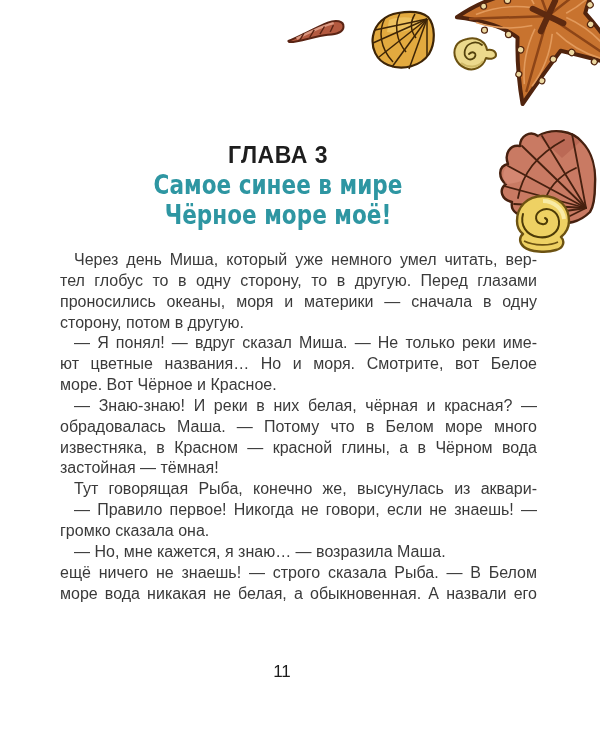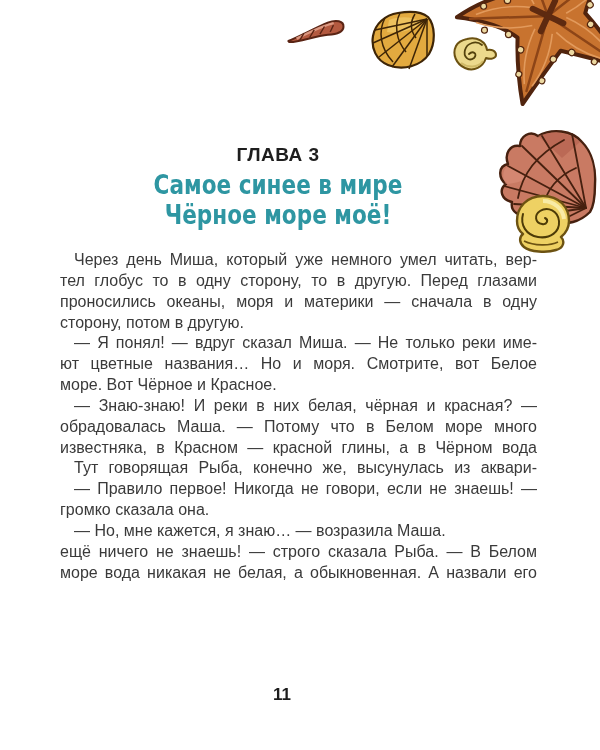--- a/index.html
+++ b/index.html
@@ -13,40 +13,40 @@
   .deco svg{display:block;width:100%;height:100%;}
   .deco-auger{left:287px;top:16px;width:60px;height:34px;transform:rotate(4deg);}
   .deco-scallop{left:369px;top:10px;width:68px;height:62px;}
   .deco-starfish{left:448px;top:-84px;width:200px;height:200px;transform:rotate(-20deg);}
   .deco-sidesnail{left:452px;top:35px;width:46px;height:38px;}
   .deco-fanshell{left:494px;top:128px;width:106px;height:112px;}
   .deco-topsnail{left:514px;top:193px;width:58px;height:60px;}
   
   .heading{position:absolute;top:144px;left:0;width:556px;text-align:center;}
   .chapter-label{
-    font-size:19px;font-weight:bold;color:#1e1e1e;letter-spacing:0.5px;line-height:22px;
+    font-size:23px;font-weight:bold;color:#1e1e1e;letter-spacing:0.5px;line-height:22px;
   }
   .title{
     margin-top:4px;
     font-family:"DejaVu Sans","Liberation Sans",sans-serif;
     font-size:27px;font-weight:bold;line-height:30px;
     transform:scaleX(0.8);transform-origin:50% 0;
   }
   
   .body-text{
     position:absolute;left:60px;top:250px;width:477px;
     font-size:16px;color:#3a3a3a;
   }
   .line{line-height:20.85px;text-align:justify;}
   .line.j{text-align-last:justify;}
   .line.first{text-indent:14px;}
   
   .pagenum{
     position:absolute;top:662px;left:0;width:564px;text-align:center;
-    font-size:17px;font-weight:bold;color:#1c1c1c;line-height:20px;margin-top:23px;
+    font-size:17px;font-weight:normal;color:#1c1c1c;line-height:20px;
   }
 </style>
 </head>
 <body>
 
 <div class="page">
 
   <div class="deco deco-auger">
     <svg viewBox="0 0 60 34">
       <path d="M2,27 C14,21 28,12 40,6 C48,2 56,3 56,9 C56,14 49,17 41,18 C28,20 12,28 3,28 Z" fill="#b45a40" stroke="#5a2414" stroke-width="2" stroke-linejoin="round"></path>
@@ -143,20 +143,21 @@
       <div class="line j first">Через день Миша, который уже немного умел читать, вер-</div>
       <div class="line j">тел глобус то в одну сторону, то в другую. Перед глазами</div>
       <div class="line j">проносились океаны, моря и материки — сначала в одну</div>
       <div class="line">сторону, потом в другую.</div>
       <div class="line j first">— Я понял! — вдруг сказал Миша. — Не только реки име-</div>
       <div class="line j">ют цветные названия… Но и моря. Смотрите, вот Белое</div>
       <div class="line">море. Вот Чёрное и Красное.</div>
       <div class="line j first">— Знаю-знаю! И реки в них белая, чёрная и красная? —</div>
       <div class="line j">обрадовалась Маша. — Потому что в Белом море много</div>
       <div class="line j">известняка, в Красном — красной глины, а в Чёрном вода</div>
+      <div class="line">застойная — тёмная!</div>
       <div class="line j first">Тут говорящая Рыба, конечно же, высунулась из аквари-</div>
       <div class="line j first">— Правило первое! Никогда не говори, если не знаешь! —</div>
       <div class="line">громко сказала она.</div>
       <div class="line first">— Но, мне кажется, я знаю… — возразила Маша.</div>
       <div class="line j">ещё ничего не знаешь! — строго сказала Рыба. — В Белом</div>
       <div class="line j">море вода никакая не белая, а обыкновенная. А назвали его</div>
     </div>
 
   <div class="pagenum">11</div>
 

